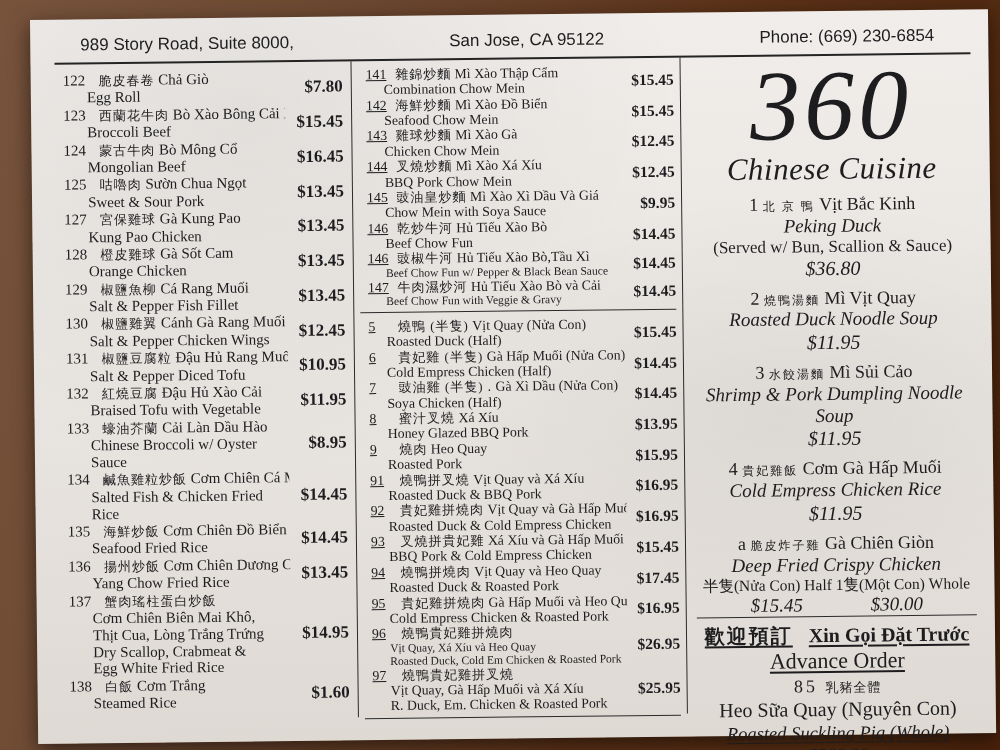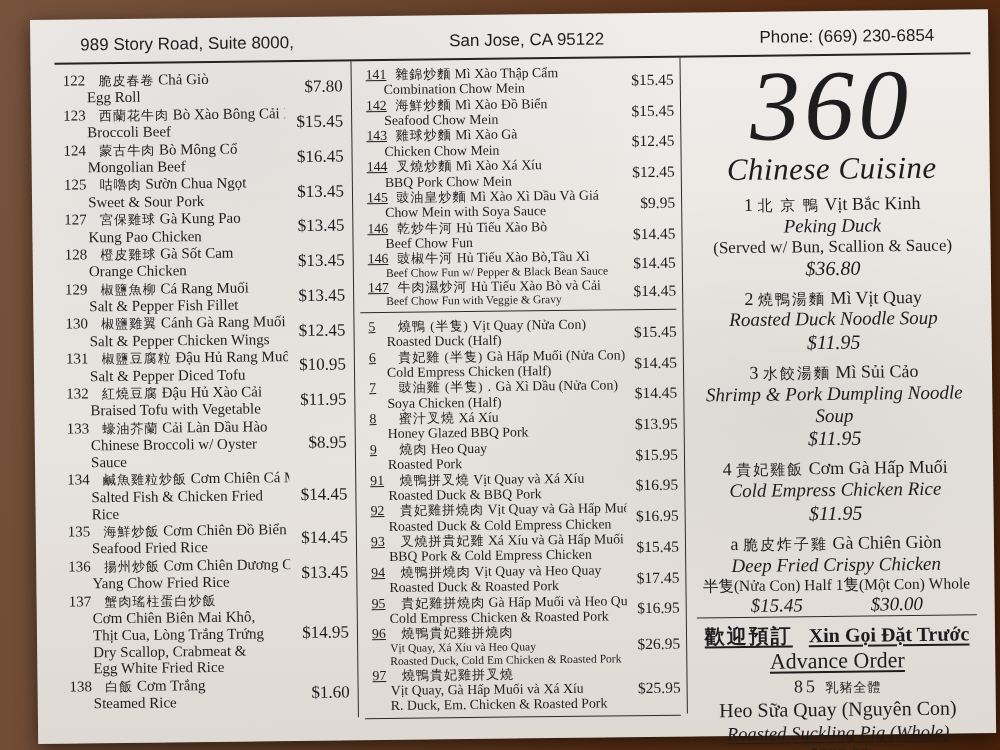--- a/index.html
+++ b/index.html
@@ -31,35 +31,35 @@
     padding:6px 0 4px;border-bottom:1.5px solid #2b2b2b;margin-bottom:13px;}
   .col-right{flex:1;display:flex;flex-direction:column;text-align:center;padding:0 2px 4px 10px;}
 
   .item{display:flex;align-items:center;}
   .item-text{flex:1;min-width:0;}
   .line1{white-space:nowrap;overflow:hidden;}
   .num{display:inline-block;min-width:32px;margin-left:8px;}
   .cn{font-size:13px;letter-spacing:1px;}
   .en-lines{padding-left:32px;}
   .en-line{line-height:1.12;}
-  .price{min-width:58px;text-align:right;font-size:17px;}
+  .price{min-width:58px;text-align:right;font-size:17px;font-weight:bold;}
   .col-left .item{font-size:15px;line-height:1.16;}
   .col-left .en-line{font-size:15px;}
   .col-middle .item{font-size:13.8px;line-height:1.1;}
   .col-middle .num{min-width:26px;text-decoration:underline;}
   .col-middle .en-lines{padding-left:26px;}
   .col-middle .en-line{font-size:13.8px;}
   .col-middle .en-line.small{font-size:11.6px;}
   .col-middle .price{font-size:15.5px;min-width:52px;}
 
   .logo-num{font-size:100px;font-style:italic;line-height:0.95;letter-spacing:4px;margin-top:2px;}
   .logo-sub{font-size:31px;font-style:italic;letter-spacing:0.5px;margin-top:-2px;}
   .special{margin-top:7px;}
   .sp-line1{font-size:18px;line-height:1.15;}
-  .sp-line1 .cn{font-size:15px;letter-spacing:2px;}
+  .sp-line1 .cn{font-size:12px;letter-spacing:2px;}
   .sp-en{font-style:italic;font-size:19px;line-height:1.15;}
   .sp-note{font-size:17px;line-height:1.12;}
   .sp-price{font-style:italic;font-size:20px;line-height:1.25;}
   .sp-size{font-size:15.5px;line-height:1.2;}
   .sp-prices{display:flex;justify-content:space-around;font-style:italic;font-size:19px;padding:0 20px;}
   .advance{margin-top:auto;border-top:1.5px solid #2b2b2b;padding-top:6px;}
   .u{text-decoration:underline;text-underline-offset:3px;}
   .adv-line1{font-size:20px;font-weight:bold;display:flex;justify-content:center;gap:16px;line-height:1.2;}
   .adv-line1 .cn{font-size:20px;letter-spacing:2px;}
   .adv-en{font-size:22px;margin-top:1px;line-height:1.15;}

